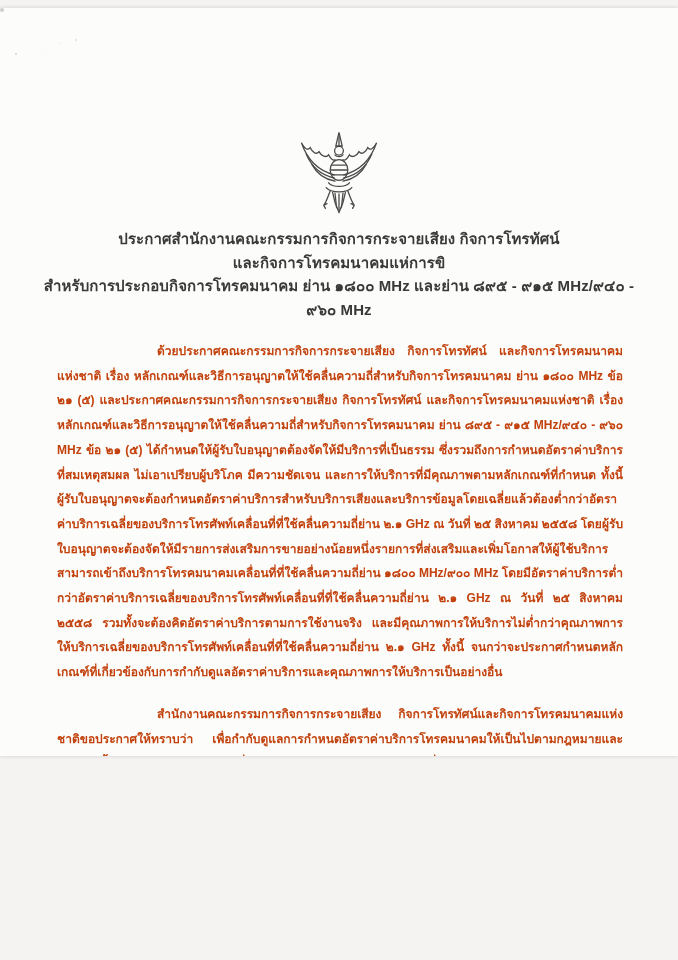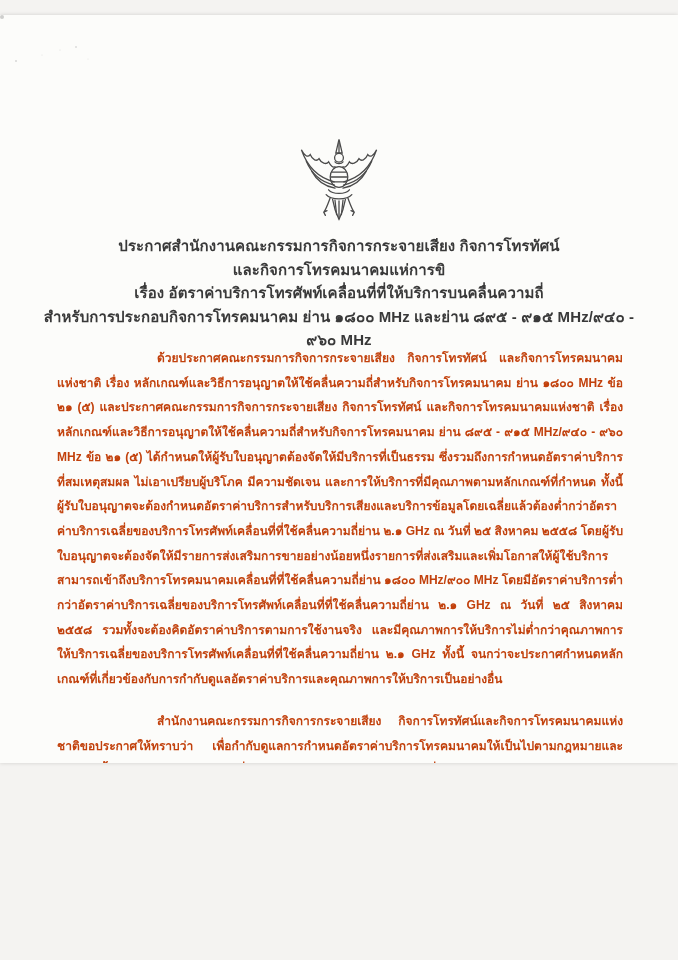--- a/index.html
+++ b/index.html
@@ -1,19 +1,19 @@
 <!DOCTYPE html>
 <html lang="th"><head>
 <meta charset="utf-8">
 <style>
   html,body{margin:0;padding:0;background:#f4f3f1;}
   .page{
     position:relative;
     width:678px;height:748px;
-    margin:15px auto;
+    margin:8px auto;
     background:#fcfcfa;
     color:#3d3d3d;
     font-family:"Liberation Sans","DejaVu Sans",sans-serif;
     overflow:hidden;
     box-shadow:0 0 4px rgba(0,0,0,.15);
   }
   .scan-specks{
     position:absolute;top:0;left:0;width:4px;height:4px;border-radius:50%;
     background:rgba(120,120,120,.35);
     box-shadow:14px 44px 0 -1px rgba(130,130,130,.30),
@@ -80,21 +80,20 @@
 
         <path d="M49,76 C46,84 44,90 41,94 M45,92 L41,94 L43,98"></path>
         <path d="M71,76 C74,84 76,90 79,94 M75,92 L79,94 L77,98"></path>
       </g>
     </svg>
   </div>
 
   <div class="title-block">
     <div>ประกาศสำนักงานคณะกรรมการกิจการกระจายเสียง กิจการโทรทัศน์</div>
     <div>และกิจการโทรคมนาคมแห่การขิ</div>
-    <div>เรื่อง อัตราค่าบริการโทรศัพท์เคลื่อนที่ที่ให้บริการบนคลื่นความถี่</div>
     <div>สำหรับการประกอบกิจการโทรคมนาคม ย่าน ๑๘๐๐ MHz และย่าน ๘๙๕ - ๙๑๕ MHz/๙๔๐ - ๙๖๐ MHz</div>
   </div>
 
   <div class="body-text">
     <p>ด้วยประกาศคณะกรรมการกิจการกระจายเสียง กิจการโทรทัศน์ และกิจการโทรคมนาคมแห่งชาติ เรื่อง หลักเกณฑ์และวิธีการอนุญาตให้ใช้คลื่นความถี่สำหรับกิจการโทรคมนาคม ย่าน ๑๘๐๐ MHz ข้อ ๒๑ (๕) และประกาศคณะกรรมการกิจการกระจายเสียง กิจการโทรทัศน์ และกิจการโทรคมนาคมแห่งชาติ เรื่อง หลักเกณฑ์และวิธีการอนุญาตให้ใช้คลื่นความถี่สำหรับกิจการโทรคมนาคม ย่าน ๘๙๕ - ๙๑๕ MHz/๙๔๐ - ๙๖๐ MHz ข้อ ๒๑ (๕) ได้กำหนดให้ผู้รับใบอนุญาตต้องจัดให้มีบริการที่เป็นธรรม ซึ่งรวมถึงการกำหนดอัตราค่าบริการที่สมเหตุสมผล ไม่เอาเปรียบผู้บริโภค มีความชัดเจน และการให้บริการที่มีคุณภาพตามหลักเกณฑ์ที่กำหนด ทั้งนี้ ผู้รับใบอนุญาตจะต้องกำหนดอัตราค่าบริการสำหรับบริการเสียงและบริการข้อมูลโดยเฉลี่ยแล้วต้องต่ำกว่าอัตราค่าบริการเฉลี่ยของบริการโทรศัพท์เคลื่อนที่ที่ใช้คลื่นความถี่ย่าน ๒.๑ GHz ณ วันที่ ๒๕ สิงหาคม ๒๕๕๘ โดยผู้รับใบอนุญาตจะต้องจัดให้มีรายการส่งเสริมการขายอย่างน้อยหนึ่งรายการที่ส่งเสริมและเพิ่มโอกาสให้ผู้ใช้บริการสามารถเข้าถึงบริการโทรคมนาคมเคลื่อนที่ที่ใช้คลื่นความถี่ย่าน ๑๘๐๐ MHz/๙๐๐ MHz โดยมีอัตราค่าบริการต่ำกว่าอัตราค่าบริการเฉลี่ยของบริการโทรศัพท์เคลื่อนที่ที่ใช้คลื่นความถี่ย่าน ๒.๑ GHz ณ วันที่ ๒๕ สิงหาคม ๒๕๕๘ รวมทั้งจะต้องคิดอัตราค่าบริการตามการใช้งานจริง และมีคุณภาพการให้บริการไม่ต่ำกว่าคุณภาพการให้บริการเฉลี่ยของบริการโทรศัพท์เคลื่อนที่ที่ใช้คลื่นความถี่ย่าน ๒.๑ GHz ทั้งนี้ จนกว่าจะประกาศกำหนดหลักเกณฑ์ที่เกี่ยวข้องกับการกำกับดูแลอัตราค่าบริการและคุณภาพการให้บริการเป็นอย่างอื่น</p>
     <p>สำนักงานคณะกรรมการกิจการกระจายเสียง กิจการโทรทัศน์และกิจการโทรคมนาคมแห่งชาติขอประกาศให้ทราบว่า เพื่อกำกับดูแลการกำหนดอัตราค่าบริการโทรคมนาคมให้เป็นไปตามกฎหมายและประกาศทั้งสองฉบับข้างต้น รวมถึงเพื่อคุ้มครองผู้ใช้บริการให้ได้รับบริการที่มีคุณภาพ และมีการกำหนดอัตราค่าบริการที่เป็นธรรม สมเหตุสมผล จึงขอเผยแพร่อัตราค่าบริการโทรศัพท์เคลื่อนที่ที่ให้บริการบนคลื่นความถี่สำหรับการประกอบกิจการโทรคมนาคม ย่าน ๑๘๐๐ MHz และย่าน ๘๙๕ - ๙๑๕ MHz/๙๔๐ - ๙๖๐ MHz โดยอัตราค่าบริการตามเงื่อนไขในการอนุญาตจะต้องต่ำกว่าอัตราดังต่อไปนี้</p>
   </div>
 
 </div>
 

